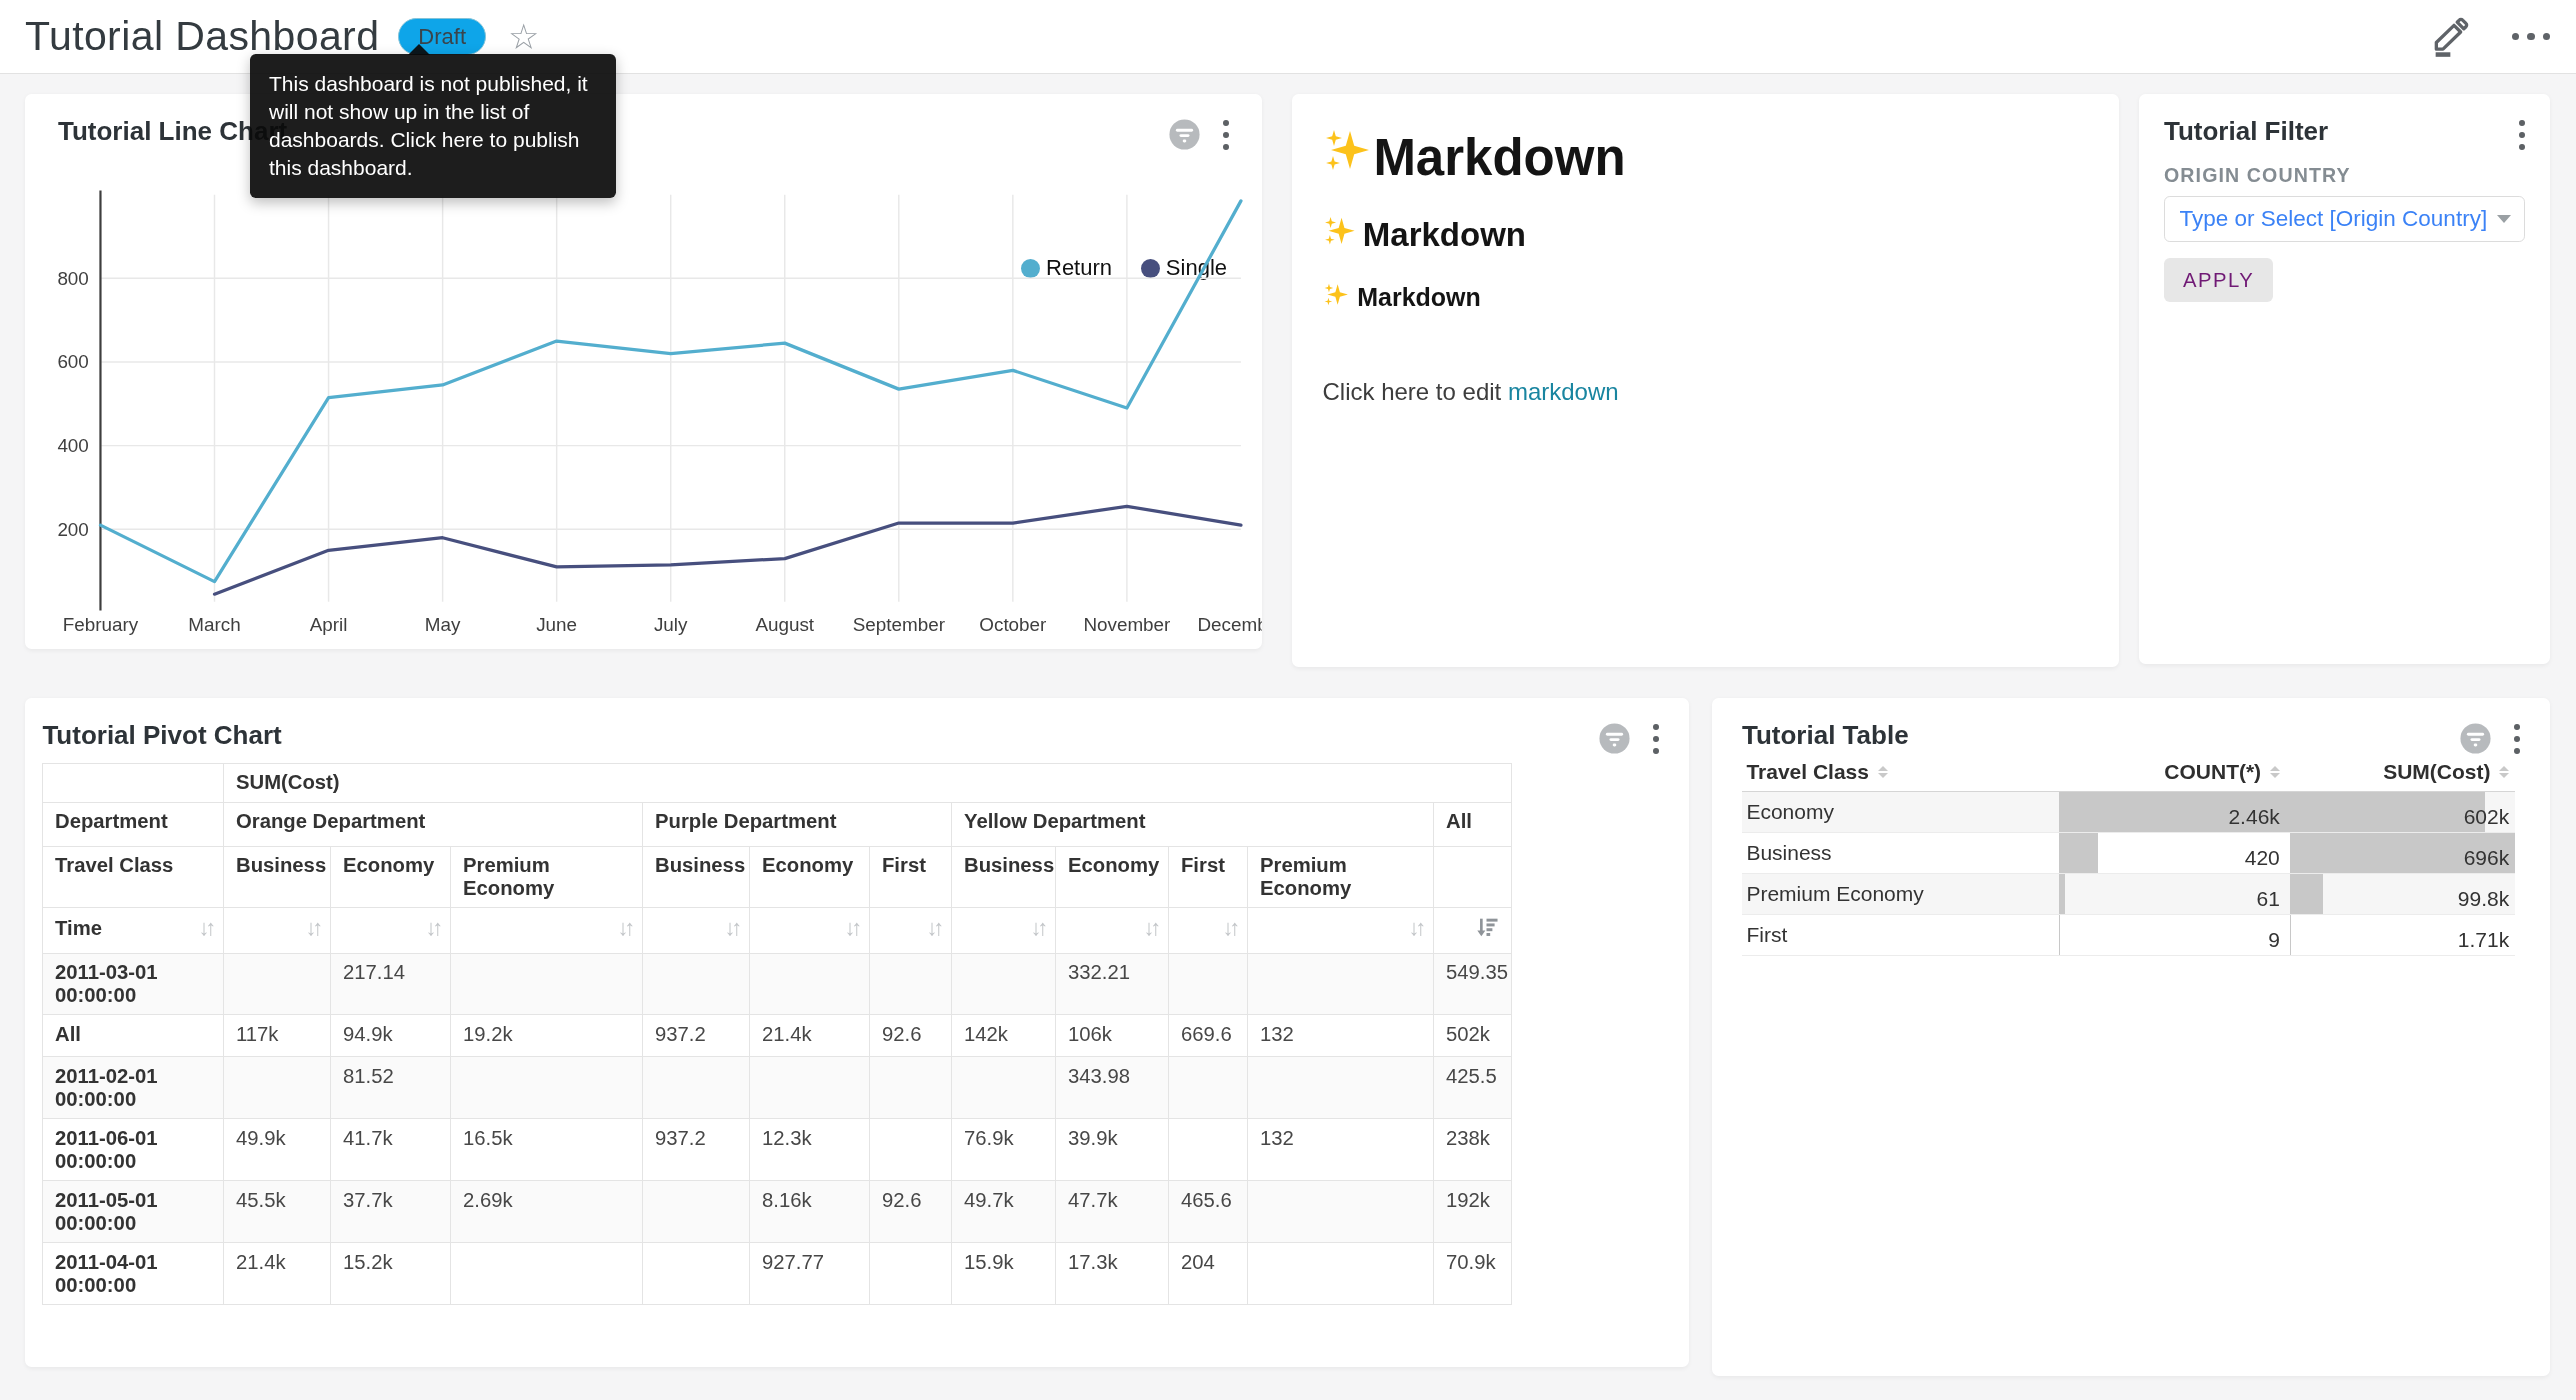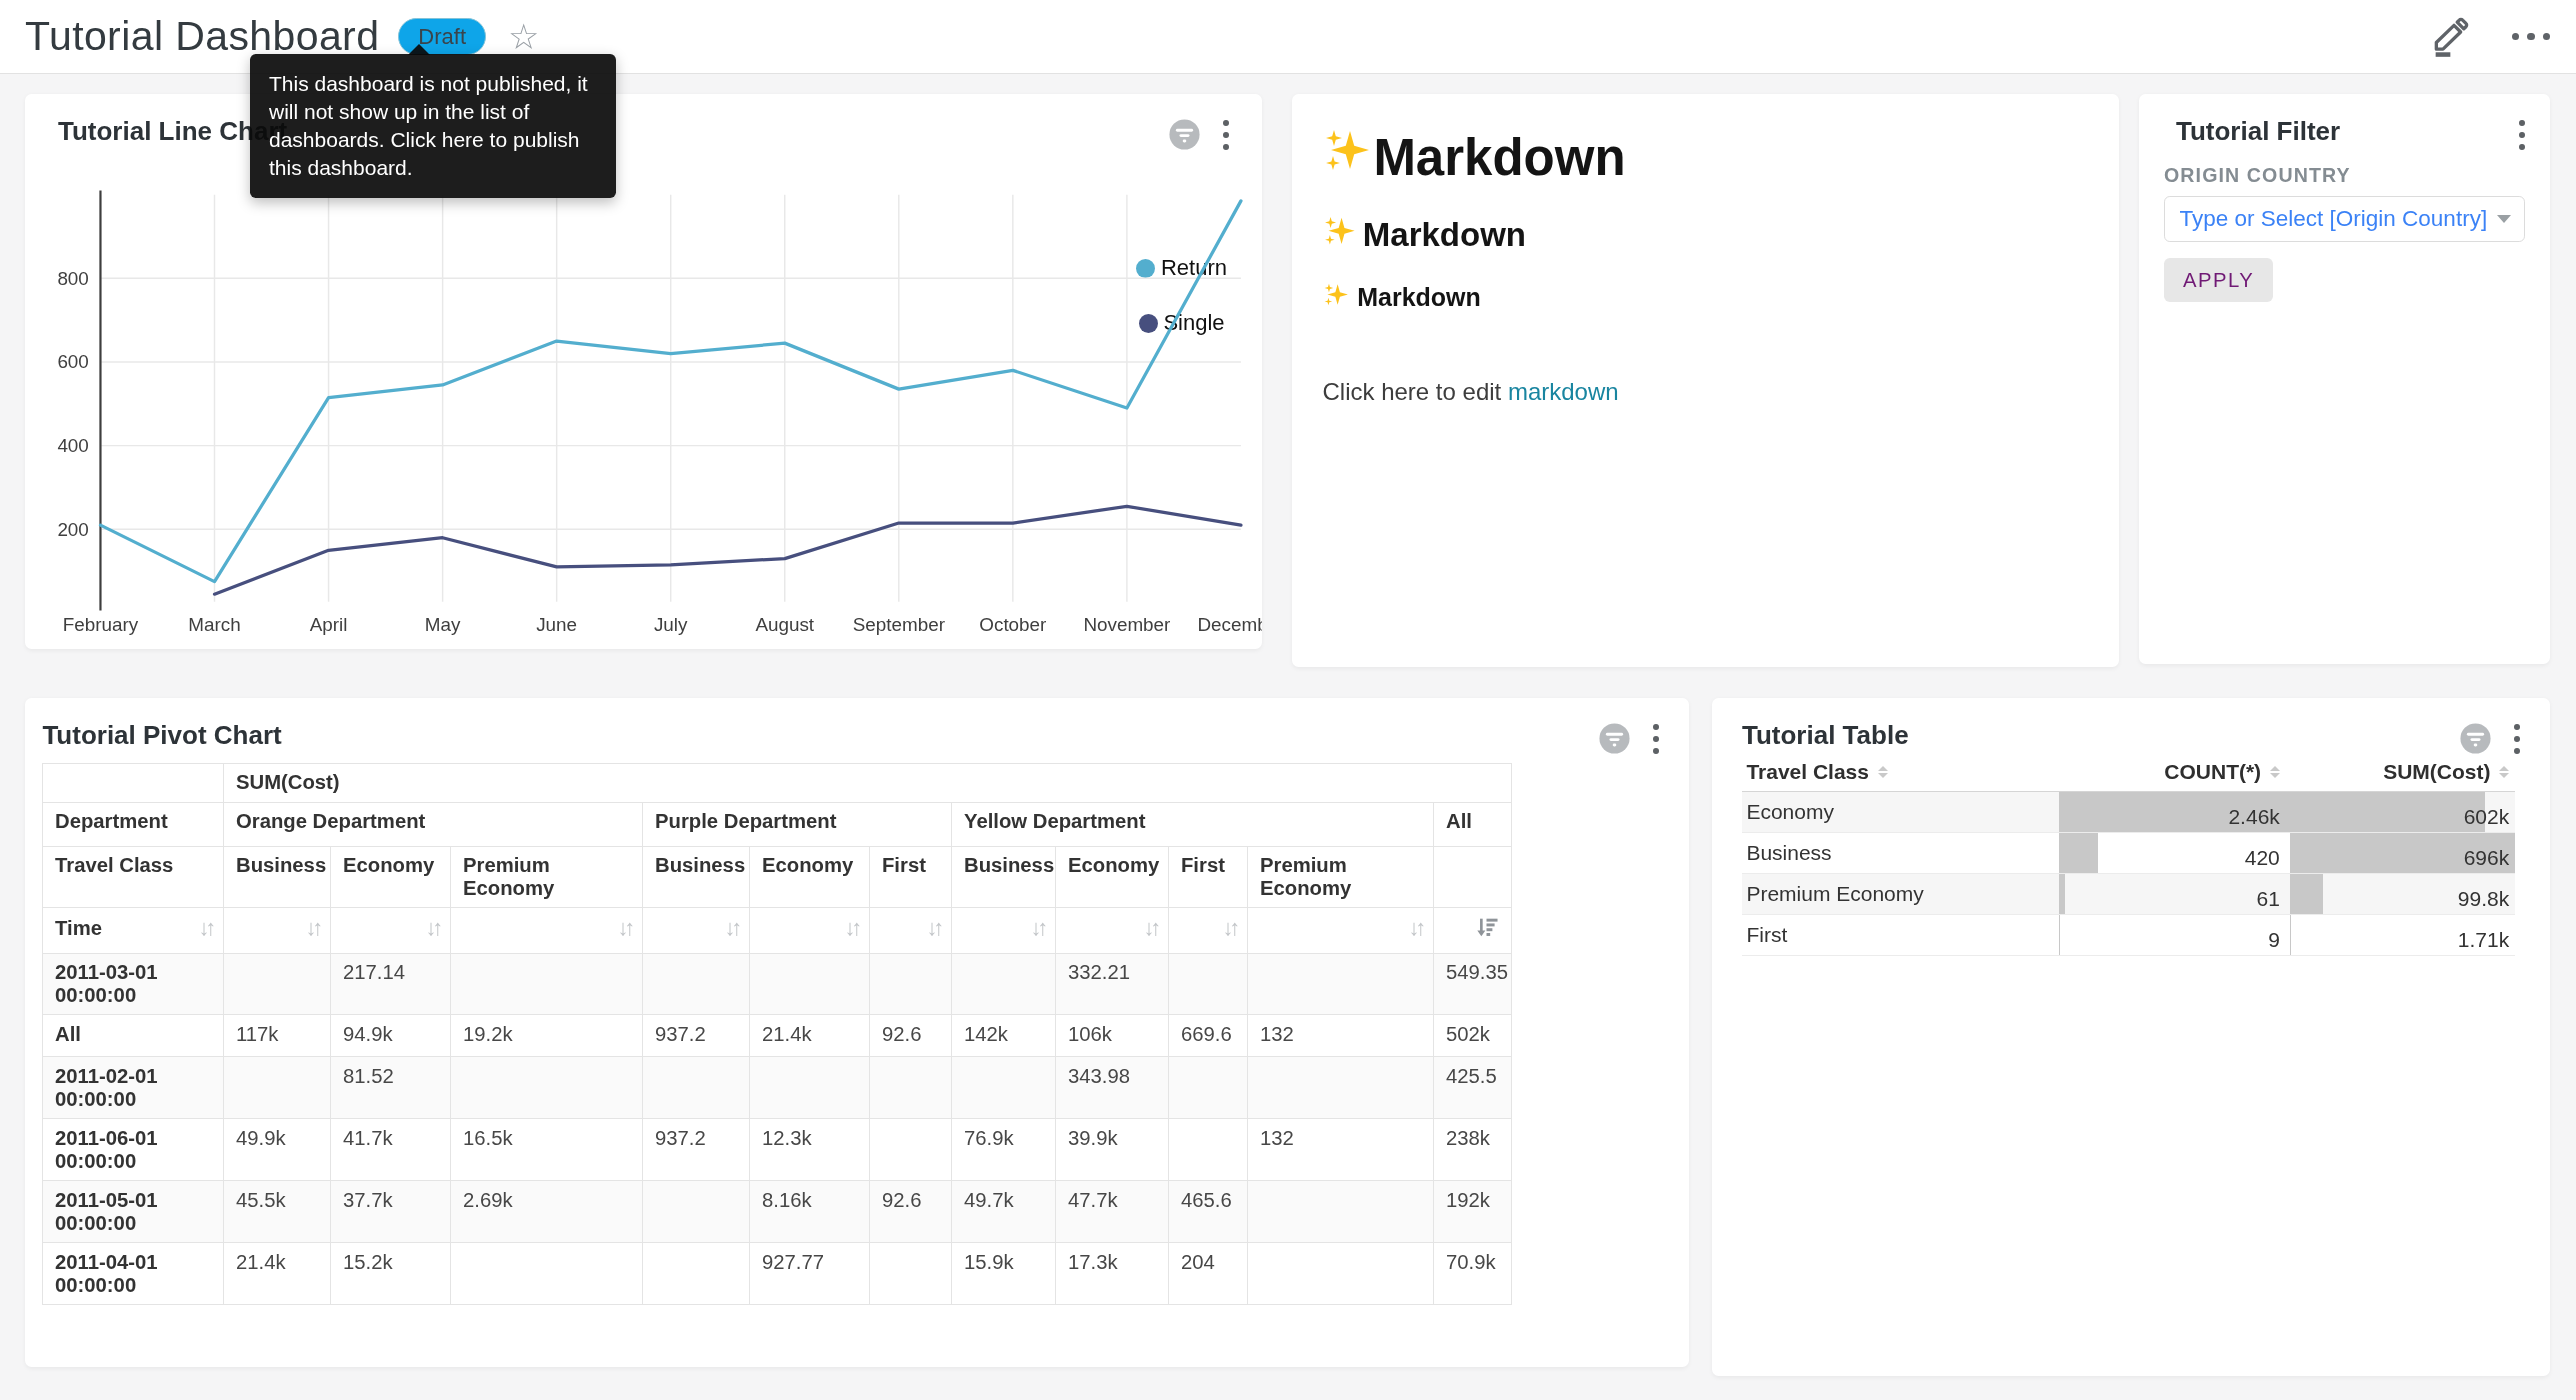--- a/index.html
+++ b/index.html
@@ -35,21 +35,21 @@
     border-bottom:11px solid rgba(10,10,10,.92);
   }
   
   .card{position:absolute;background:#fff;border-radius:6.5px;box-shadow:0 1.5px 4.4px rgba(0,0,0,.05);}
   .card-title{position:absolute;top:22px;font-size:26px;font-weight:700;color:#2d3338;}
   .card-icons{position:absolute;top:23px;display:flex;align-items:center;gap:19px;}
   .kebab{display:flex;flex-direction:column;gap:6.5px;cursor:pointer;padding:2.9px;}
   .kebab i{width:5.8px;height:5.8px;border-radius:50%;background:#5d6165;display:block;}
   
   #card-line{left:25px;top:94px;width:1237px;height:555px;}
-  .legend{position:absolute;top:161px;right:35px;display:flex;gap:29px;align-items:center;flex-direction:column;}
+  .legend{position:absolute;top:161px;right:35px;display:flex;gap:29px;align-items:center;}
   .legend-item{display:flex;align-items:center;gap:5.8px;cursor:pointer;}
   .legend-dot{width:19px;height:19px;border-radius:50%;}
   .legend-label{font-size:22px;color:#111;}
   
   #card-md{left:1292px;top:94px;width:827px;height:573px;}
   .md{position:absolute;left:30.5px;top:33px;right:39px;color:#141414;}
   .md .h1row{display:flex;align-items:center;gap:2.9px;font-size:51px;font-weight:700;margin:0 0 27.6px 0;}
   .md .h2row{display:flex;align-items:center;gap:7.3px;font-size:33px;font-weight:700;margin:0 0 26px 0;}
   .md .h3row{display:flex;align-items:center;gap:8.7px;font-size:25px;font-weight:700;margin:0 0 64px 0;}
   .md p{font-size:24px;margin:0;color:#3d3d3d;}
@@ -210,21 +210,21 @@
         <path d="M5.5 1.5 L6.4 4.6 L9.5 5.5 L6.4 6.4 L5.5 9.5 L4.6 6.4 L1.5 5.5 L4.6 4.6 Z" fill="#FCC21B"></path>
         <path d="M5 14.5 L5.8 17.2 L8.5 18 L5.8 18.8 L5 21.5 L4.2 18.8 L1.5 18 L4.2 17.2 Z" fill="#FCC21B"></path>
           </svg></span>
       <span>Markdown</span>
     </div>
     <p><span>Click here to edit </span><a>markdown</a></p>
   </div>
 </div>
 
 <div class="card" id="card-filter">
-  <span class="card-title" style="left:25px;margin-left:12px;">Tutorial Filter</span>
+  <span class="card-title" style="left:25px;">Tutorial Filter</span>
   <div class="card-icons" style="right:22px;">
     <span class="kebab">
         <i></i>
         <i></i>
         <i></i>
       </span>
   </div>
   <div class="fc-label">ORIGIN COUNTRY</div>
   <div class="fc-select">
     <span class="ph">Type or Select [Origin Country]</span>

